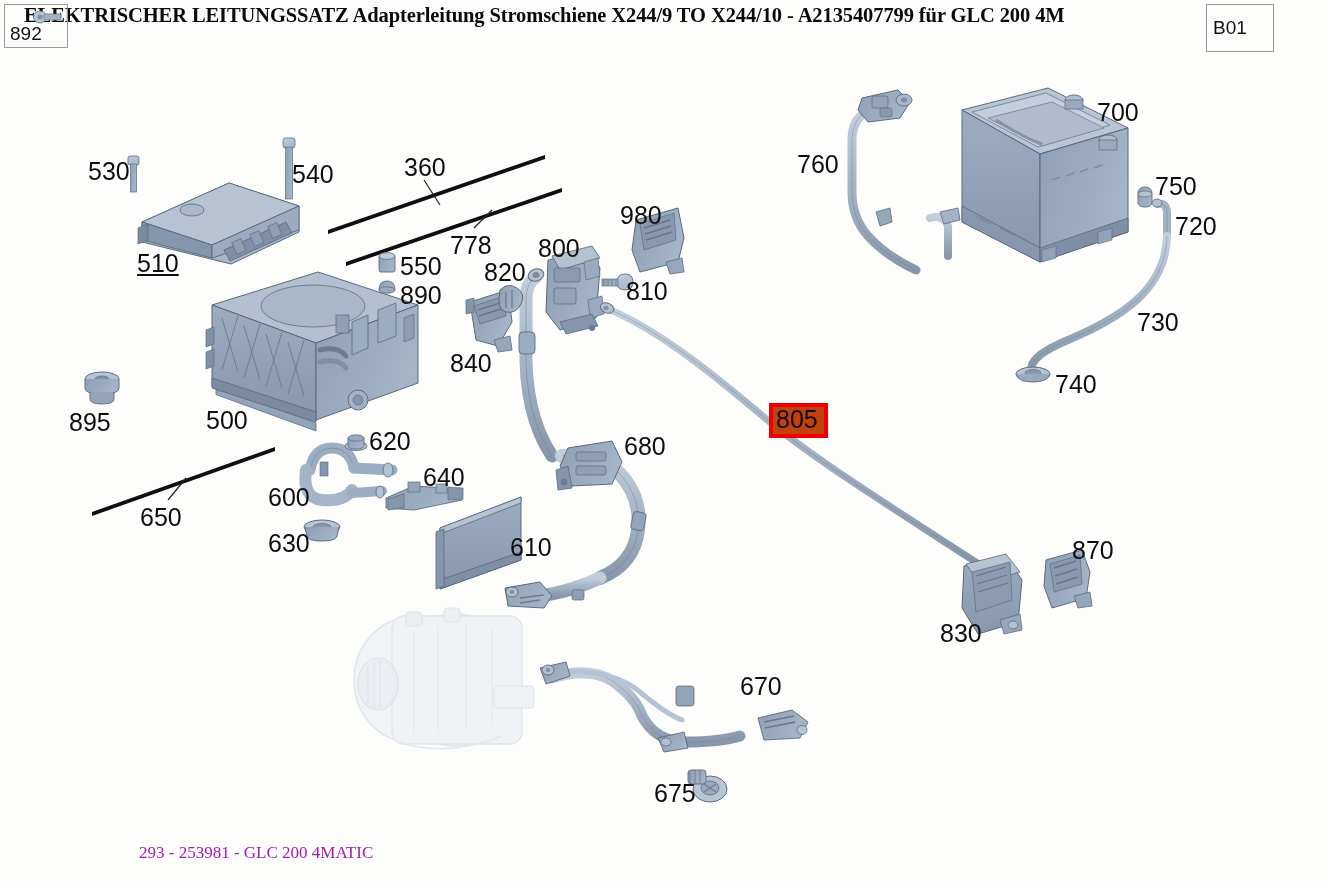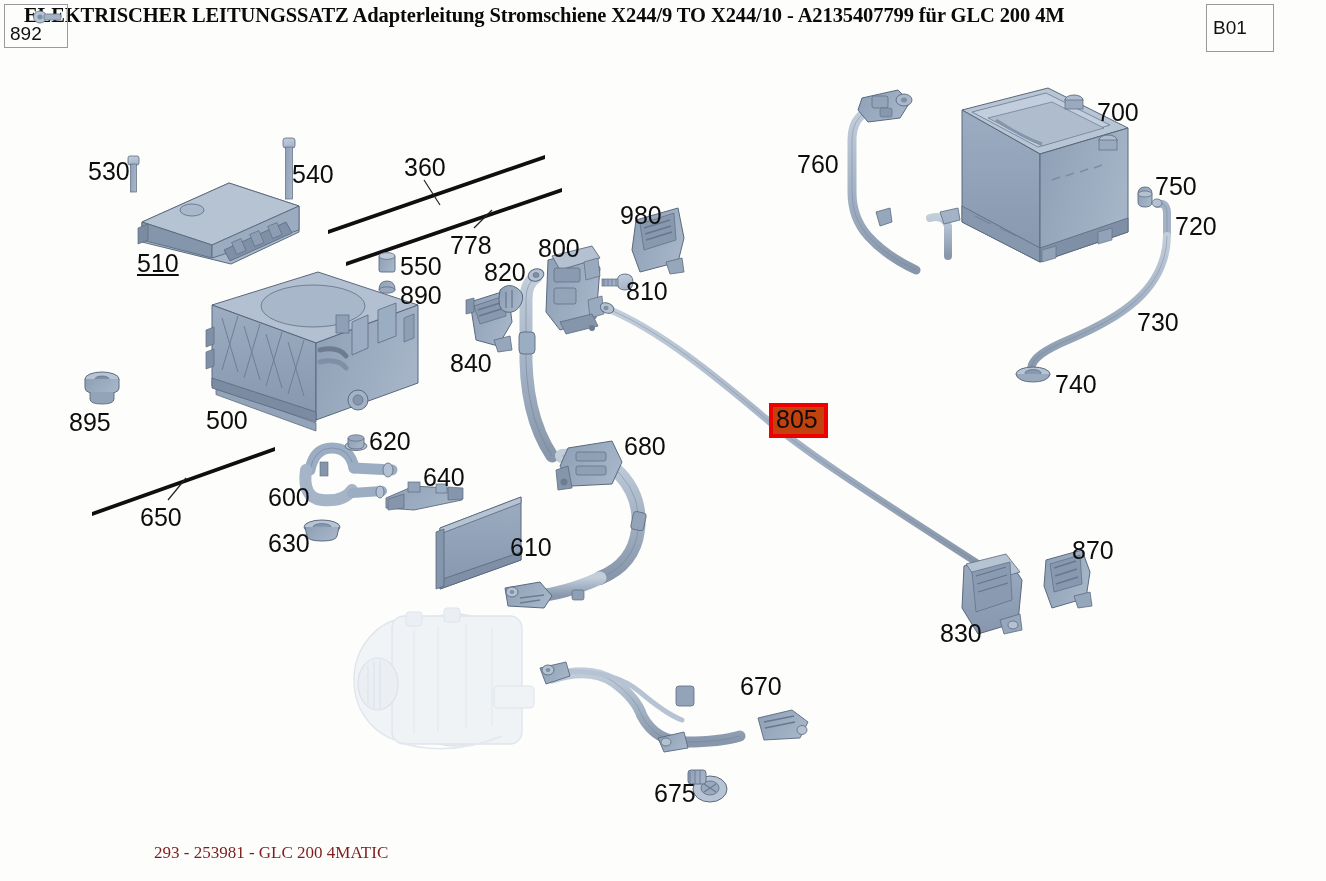--- a/index.html
+++ b/index.html
@@ -55,25 +55,25 @@
   }
   #box-b01 .bx-label {
     position: absolute; left: 6px; top: 12px;
     font-family: "Liberation Sans", sans-serif;
     font-size: 19px; color: #111;
   }
 
   
   #footer {
     position: absolute;
-    left: 154px;
+    left: 139px;
     top: 843px;
     font-family: "Liberation Serif", "DejaVu Serif", serif;
     font-size: 17px;
-    color: #7f1d1d;
+    color: #a21caf;
     white-space: nowrap;
   }
 
   
   .callout {
     position: absolute;
     font-family: "Liberation Sans", "DejaVu Sans", sans-serif;
     font-size: 25px;
     line-height: 1;
     color: #0d0d0d;

